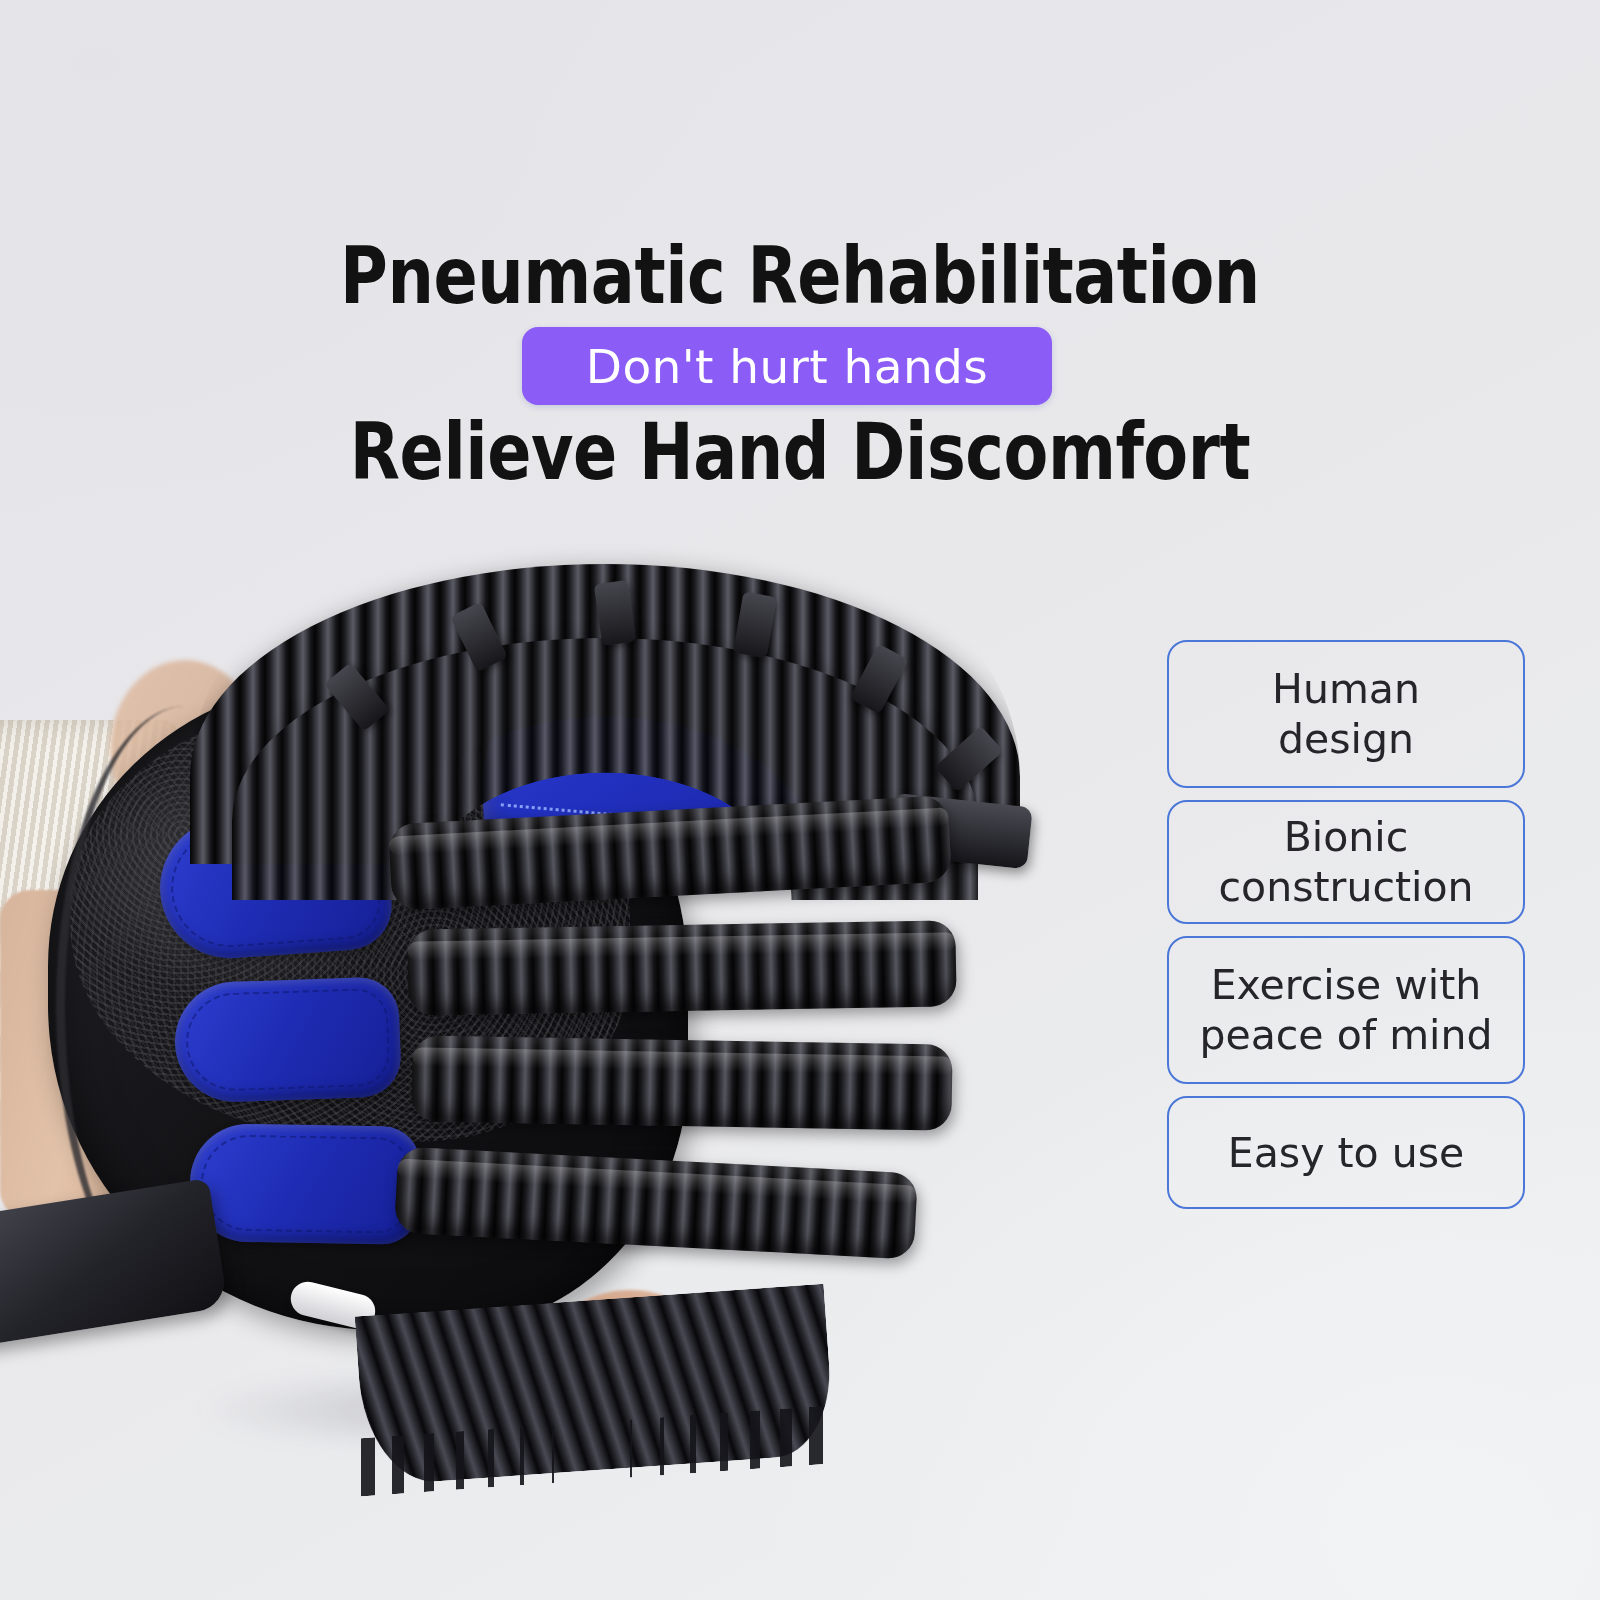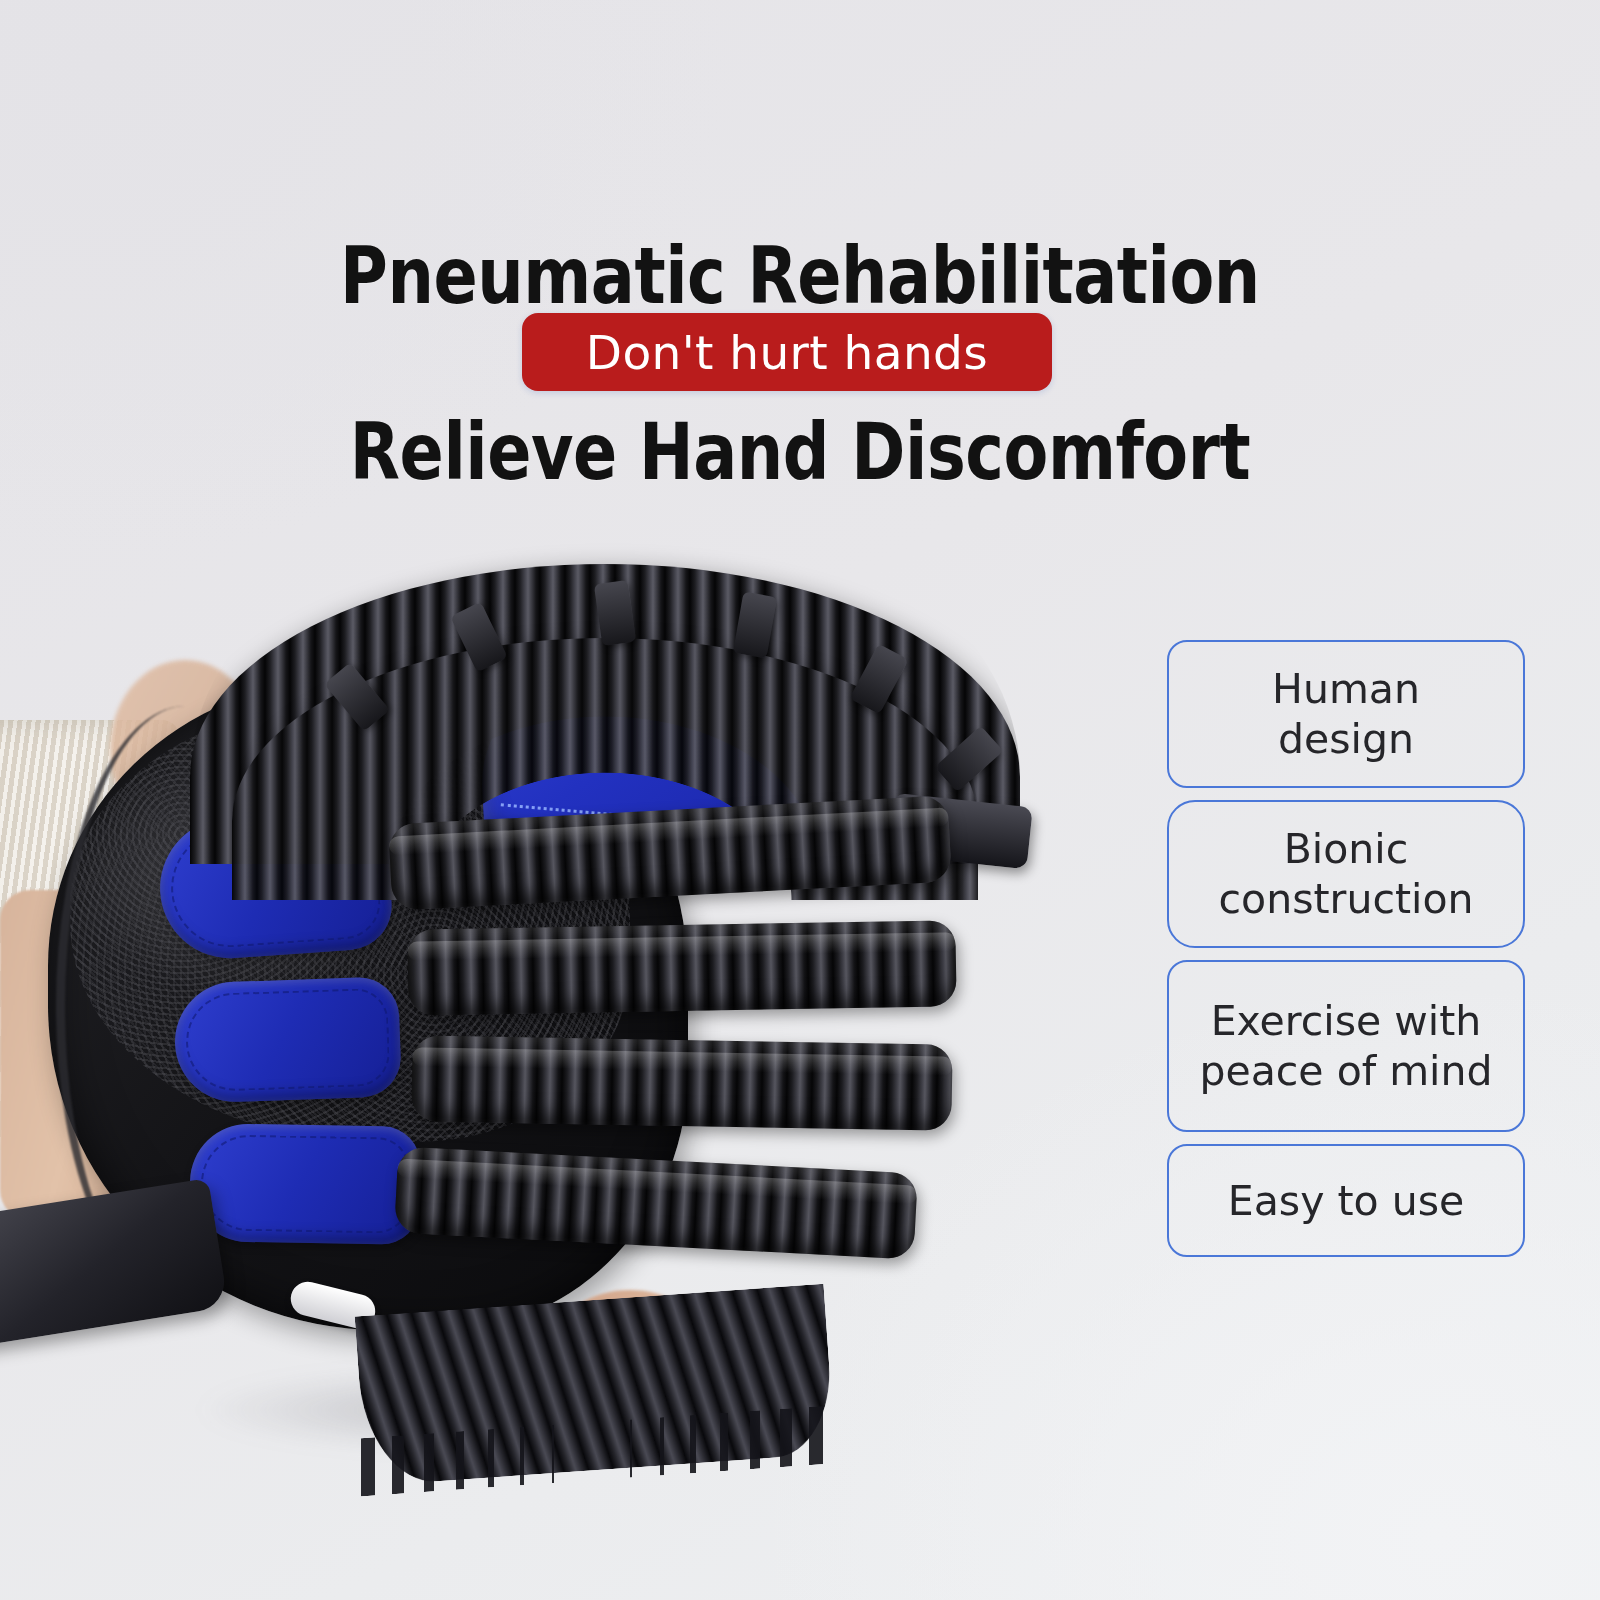--- a/index.html
+++ b/index.html
@@ -31,23 +31,23 @@
     color:#121212;
     transform:scaleX(0.93);
     transform-origin:50% 0;
     text-shadow:0 1px 0 rgba(255,255,255,.25);
     white-space:pre-line;
   }
   .headline .l{display:block;}
 
   
   .badge{
-    position:absolute;left:522px;top:313px;
+    position:absolute;left:522px;top:327px;
     width:530px;height:78px;
-    background:#b91c1c;
+    background:#8b5cf6;
     border-radius:16px;
     display:flex;align-items:center;justify-content:center;
     box-shadow:0 2px 6px rgba(40,80,170,.18);
   }
   .badge span{
     color:#ffffff;
     font-size:47px;
     font-weight:400;
     letter-spacing:.4px;
     font-family:"DejaVu Sans","Liberation Sans",sans-serif;
@@ -70,22 +70,22 @@
   .fbox span{
     color:#26262a;
     font-size:41px;
     line-height:50px;
     font-weight:400;
     text-align:center;
     font-family:"DejaVu Sans","Liberation Sans",sans-serif;
     white-space:pre-line;
   }
   .fbox.b1{height:148px;}
-  .fbox.b2{height:148px;border-radius:28px;}
-  .fbox.b3{height:172px;}
+  .fbox.b2{height:124px;}
+  .fbox.b3{height:148px;}
   .fbox.b4{height:113px;}
 
   
   .photo{
     position:absolute;left:-40px;top:470px;width:1130px;height:980px;
   }
 
   
   .sleeve{
     position:absolute;left:-10px;top:250px;width:230px;height:430px;

